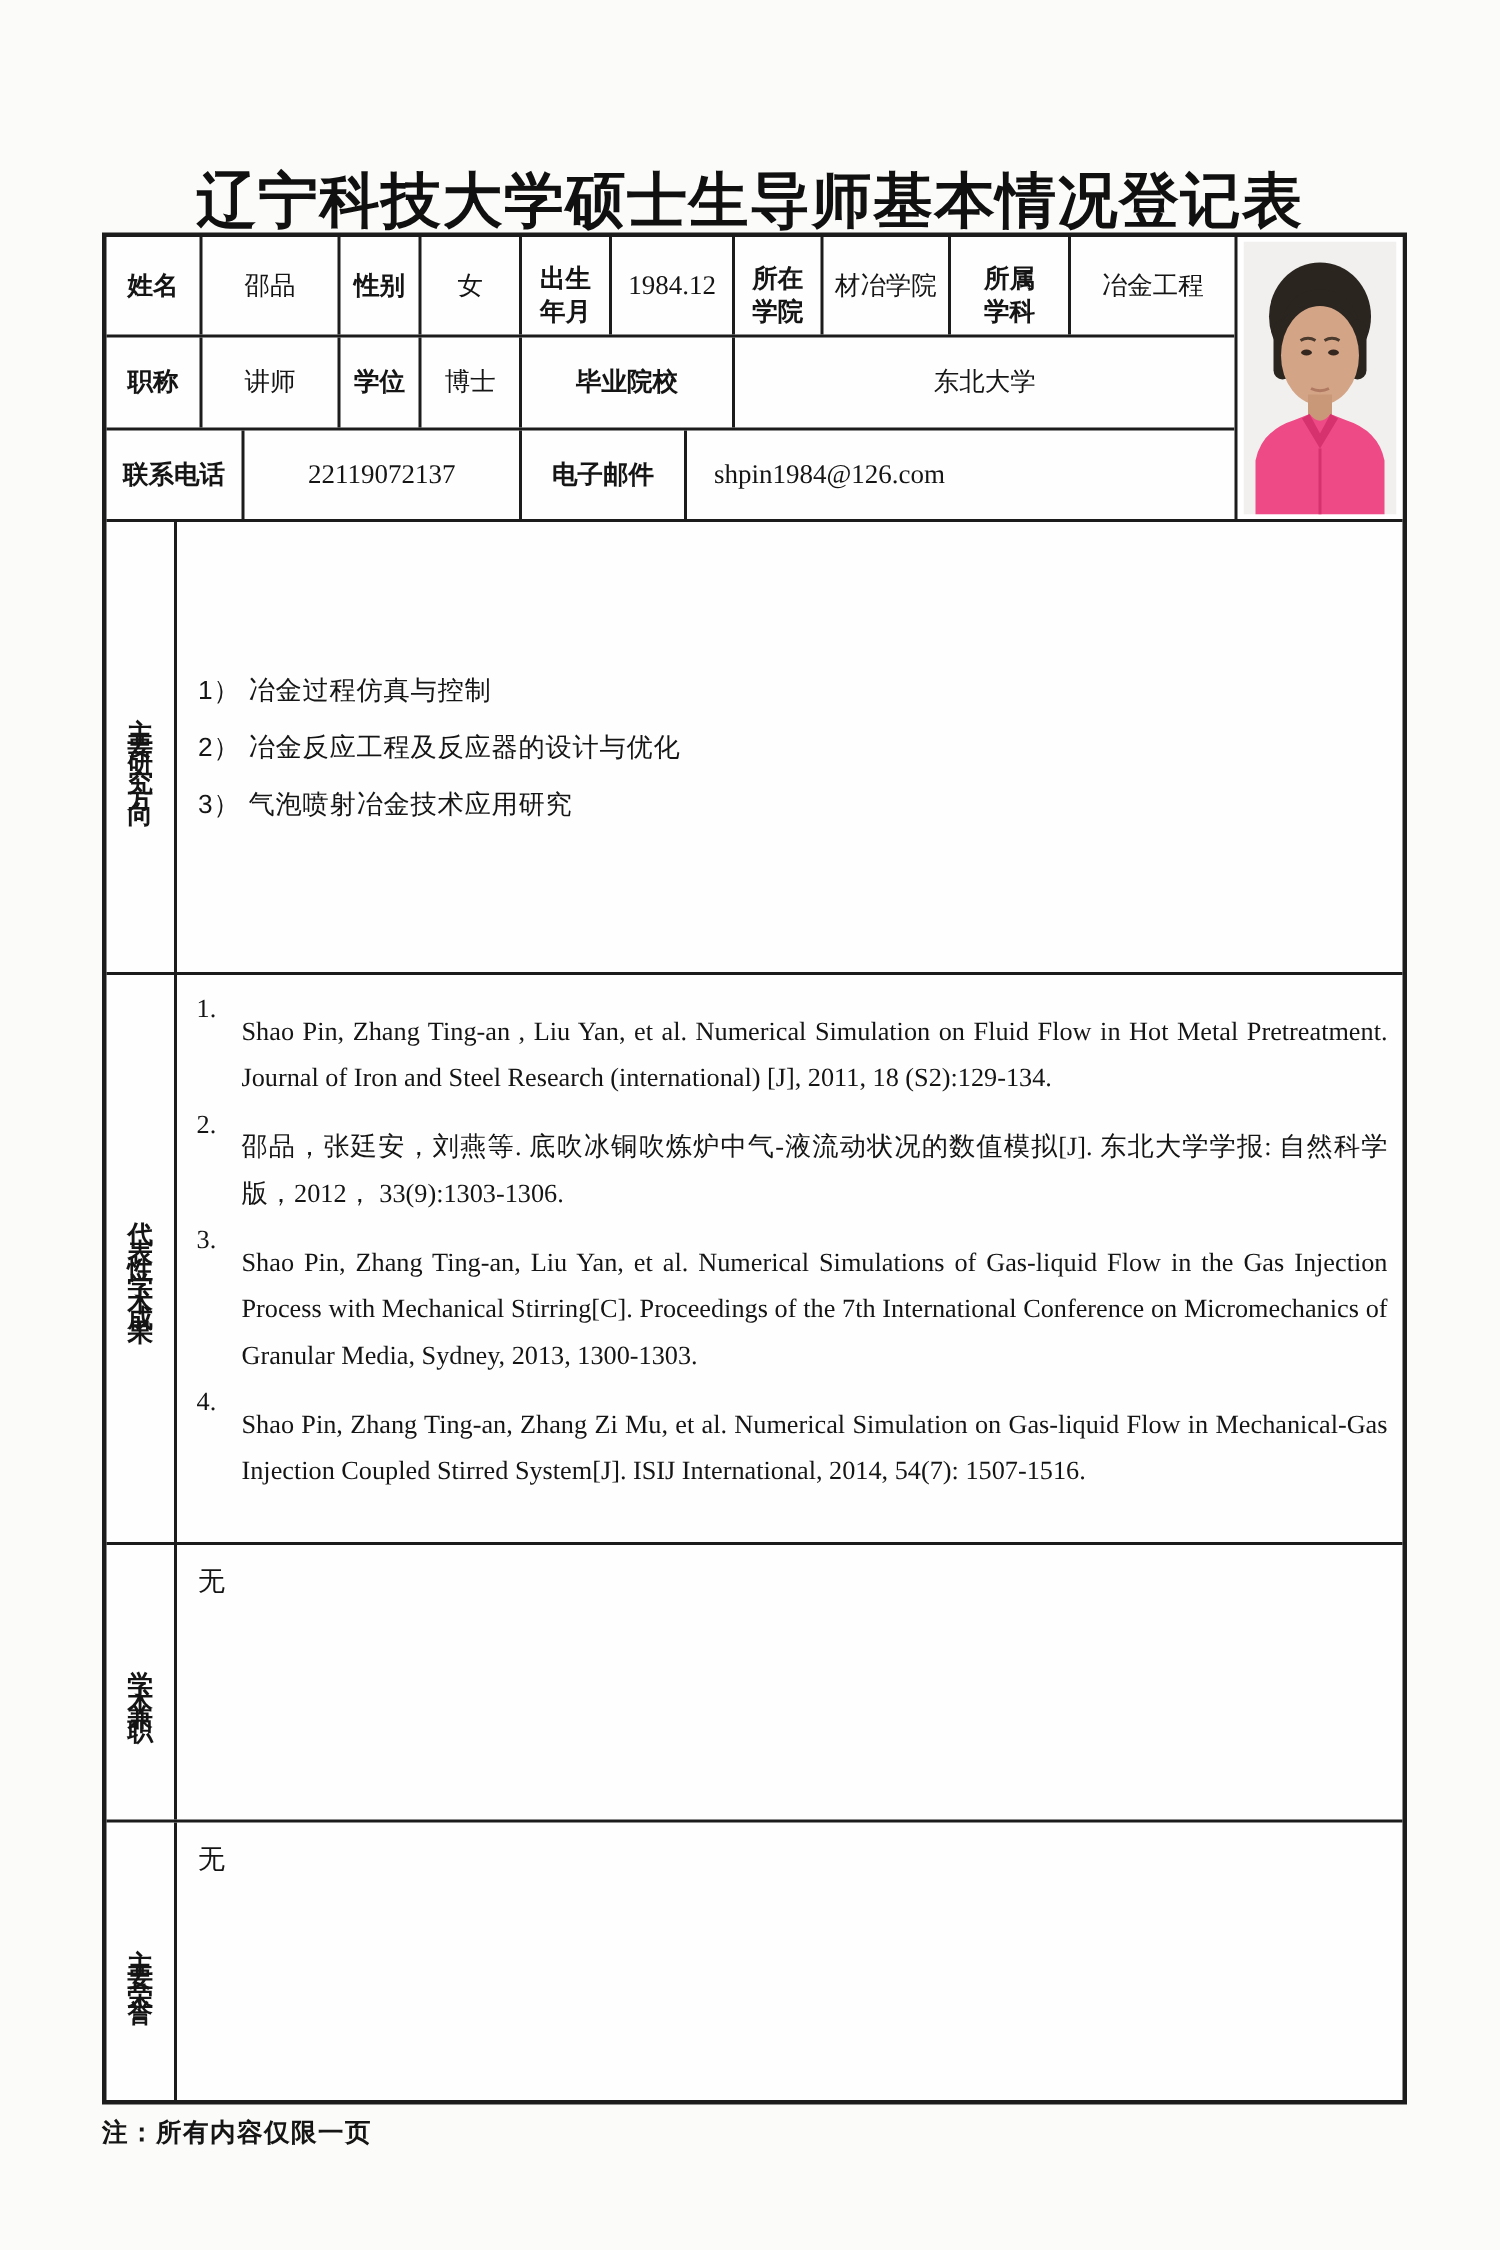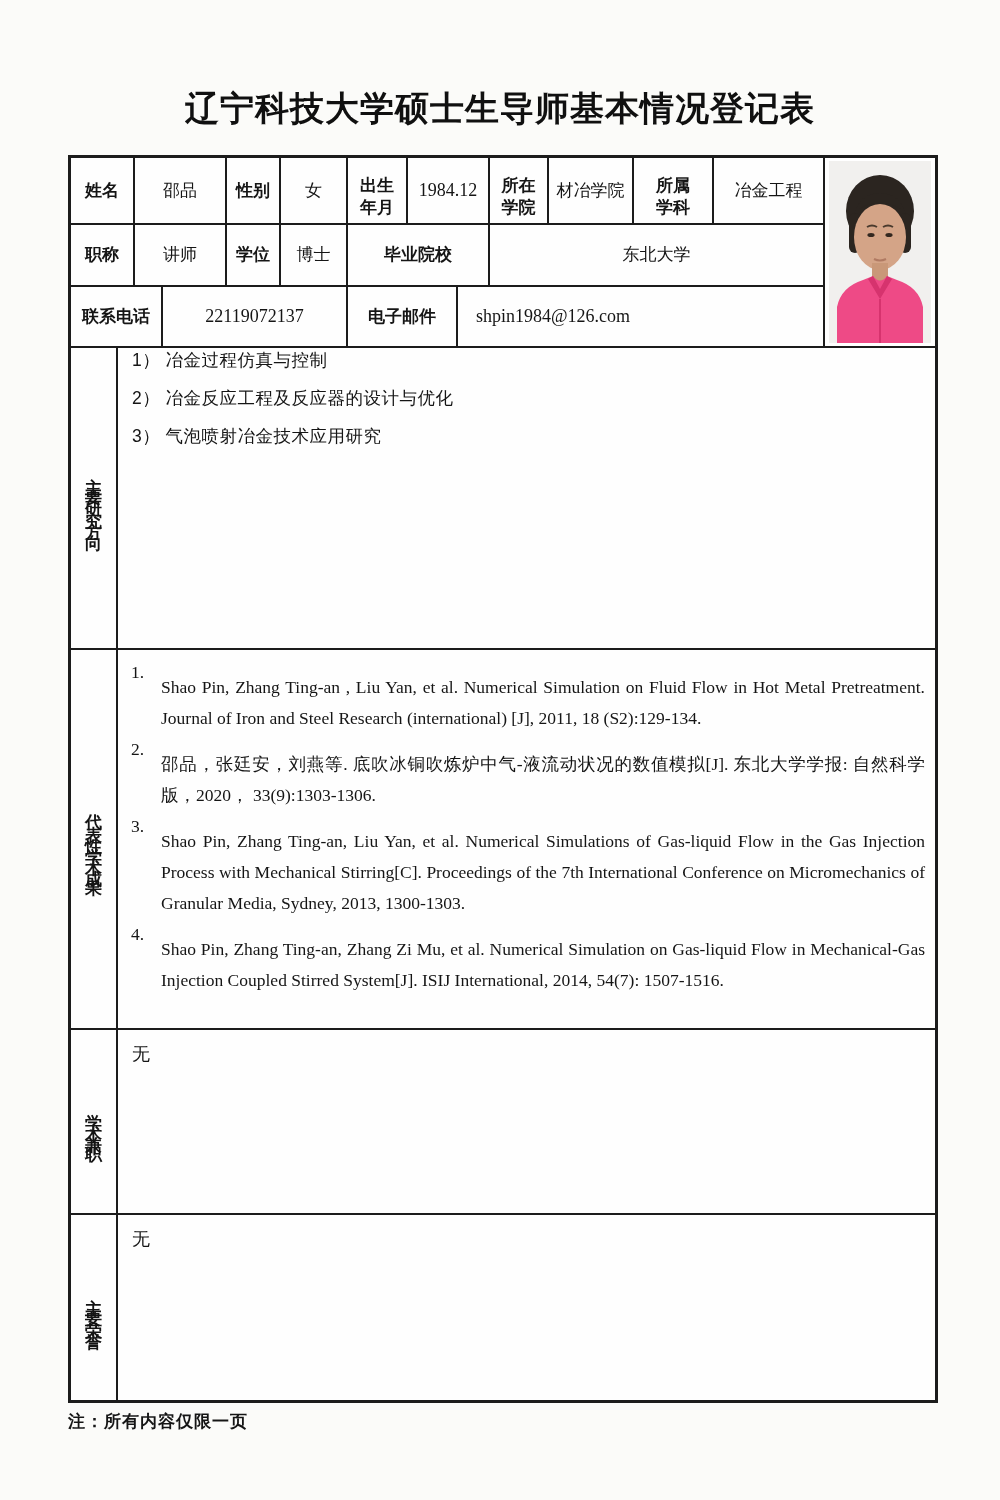--- a/index.html
+++ b/index.html
@@ -4,22 +4,22 @@
 <style>
   * { margin:0; padding:0; box-sizing:border-box; }
   html,body { width:1000px; height:1500px; }
   body {
     position:relative;
     background:#fbfbf9;
     color:#151515;
     font-family:"Liberation Sans", sans-serif;
   }
   .page-title{
-    position:absolute; top:86px; left:0; width:1000px;
-    text-align:center; font-size:34px; font-weight:bold; letter-spacing:1px;
+    position:absolute; top:106px; left:0; width:1000px;
+    text-align:center; font-size:40px; font-weight:bold; letter-spacing:1px;
     color:#101010;
   }
   .doc-table{
     position:absolute; left:68px; top:155px; width:870px; height:1248px;
     border:3px solid #1c1c1c; background:#fefefe;
     display:flex; flex-direction:column;
   }
   
   .top-block{ height:190px; display:flex; border-bottom:2px solid #1c1c1c; }
   .top-left{ width:752px; display:flex; flex-direction:column; }
@@ -53,21 +53,21 @@
     width:47px; border-right:2px solid #1c1c1c;
     display:flex; align-items:center; justify-content:center;
   }
   .v-text{
     writing-mode:vertical-lr; text-orientation:upright;
     letter-spacing:11px; font-size:17px; font-weight:bold; color:#141414;
   }
   .sec-content{ flex:1; }
   
   .research-content{
-    display:flex; flex-direction:column; 
+    display:flex; flex-direction:column; justify-content:center;
     padding-left:14px; gap:14px;
   }
   .research-line{ font-size:17.5px; font-weight:500; letter-spacing:0.5px; }
   
   .pubs-content{
     padding:7px 10px 0 13px;
     font-family:"Liberation Serif", serif;
     font-size:17.5px; line-height:31px;
   }
   .pub-item{ display:flex; }
@@ -164,21 +164,21 @@
     <div class="sec-label">
       <span class="v-text">代表性学术成果</span>
     </div>
     <div class="sec-content pubs-content">
       <div class="pub-item">
         <span class="pub-num">1.</span>
         <span class="pub-text">Shao Pin, Zhang Ting-an , Liu Yan, et al. Numerical Simulation on Fluid Flow in Hot Metal Pretreatment. Journal of Iron and Steel Research (international) [J], 2011, 18 (S2):129-134.</span>
       </div>
       <div class="pub-item">
         <span class="pub-num">2.</span>
-        <span class="pub-text">邵品，张廷安，刘燕等. 底吹冰铜吹炼炉中气-液流动状况的数值模拟[J]. 东北大学学报: 自然科学版，2020， 33(9):1303-1306.</span>
+        <span class="pub-text">邵品，张廷安，刘燕等. 底吹冰铜吹炼炉中气-液流动状况的数值模拟[J]. 东北大学学报: 自然科学版，2012， 33(9):1303-1306.</span>
       </div>
       <div class="pub-item">
         <span class="pub-num">3.</span>
         <span class="pub-text">Shao Pin, Zhang Ting-an, Liu Yan, et al. Numerical Simulations of Gas-liquid Flow in the Gas Injection Process with Mechanical Stirring[C]. Proceedings of the 7th International Conference on Micromechanics of Granular Media, Sydney, 2013, 1300-1303.</span>
       </div>
       <div class="pub-item">
         <span class="pub-num">4.</span>
         <span class="pub-text">Shao Pin, Zhang Ting-an, Zhang Zi Mu, et al. Numerical Simulation on Gas-liquid Flow in Mechanical-Gas Injection Coupled Stirred System[J]. ISIJ International, 2014, 54(7): 1507-1516.</span>
       </div>
     </div>

